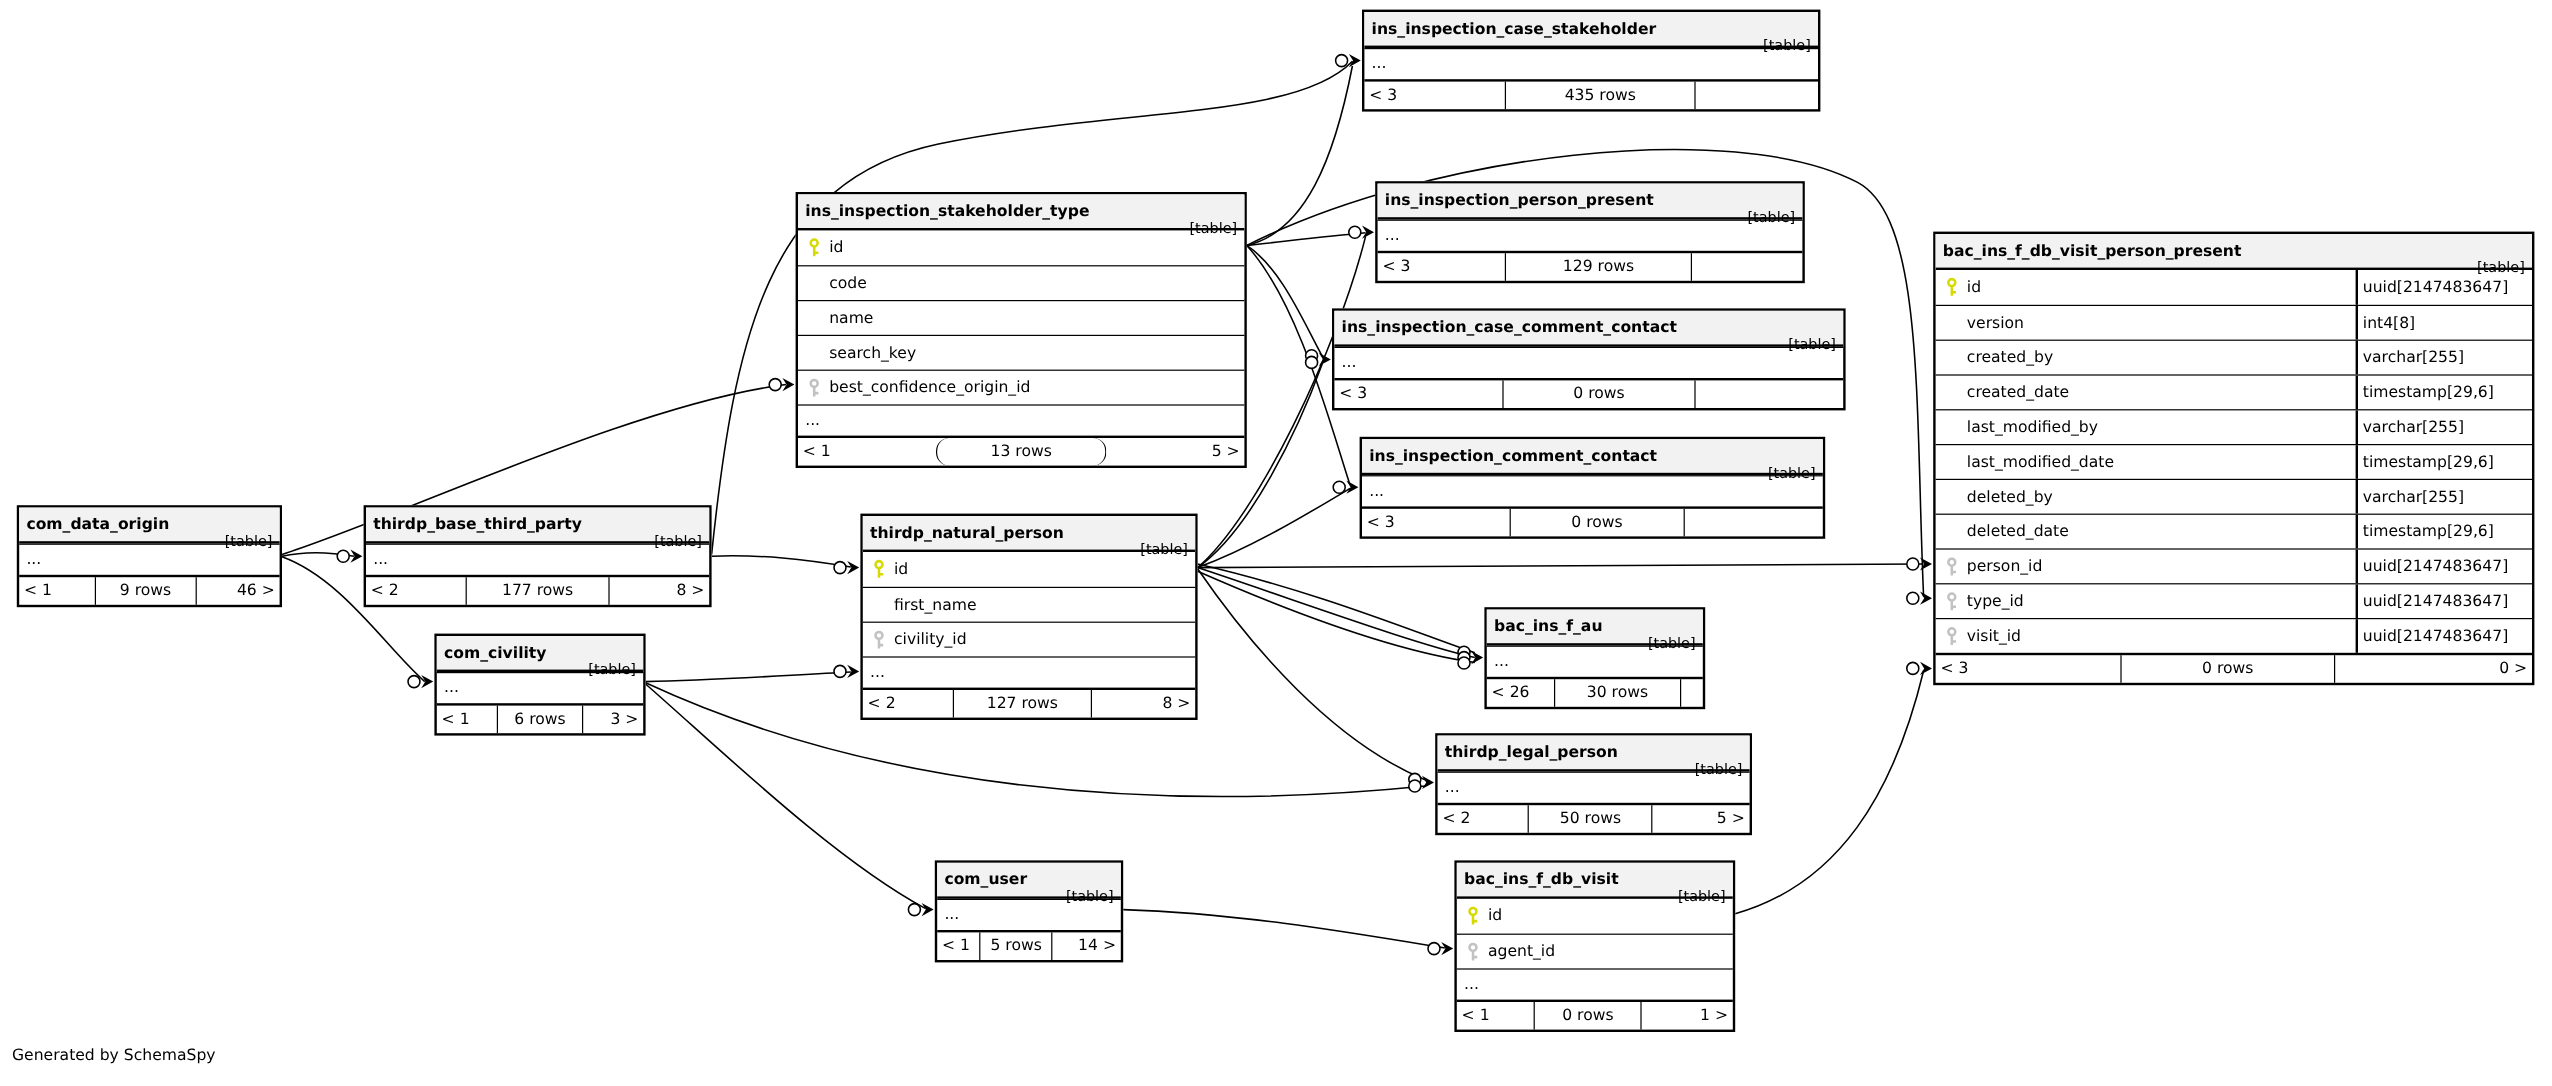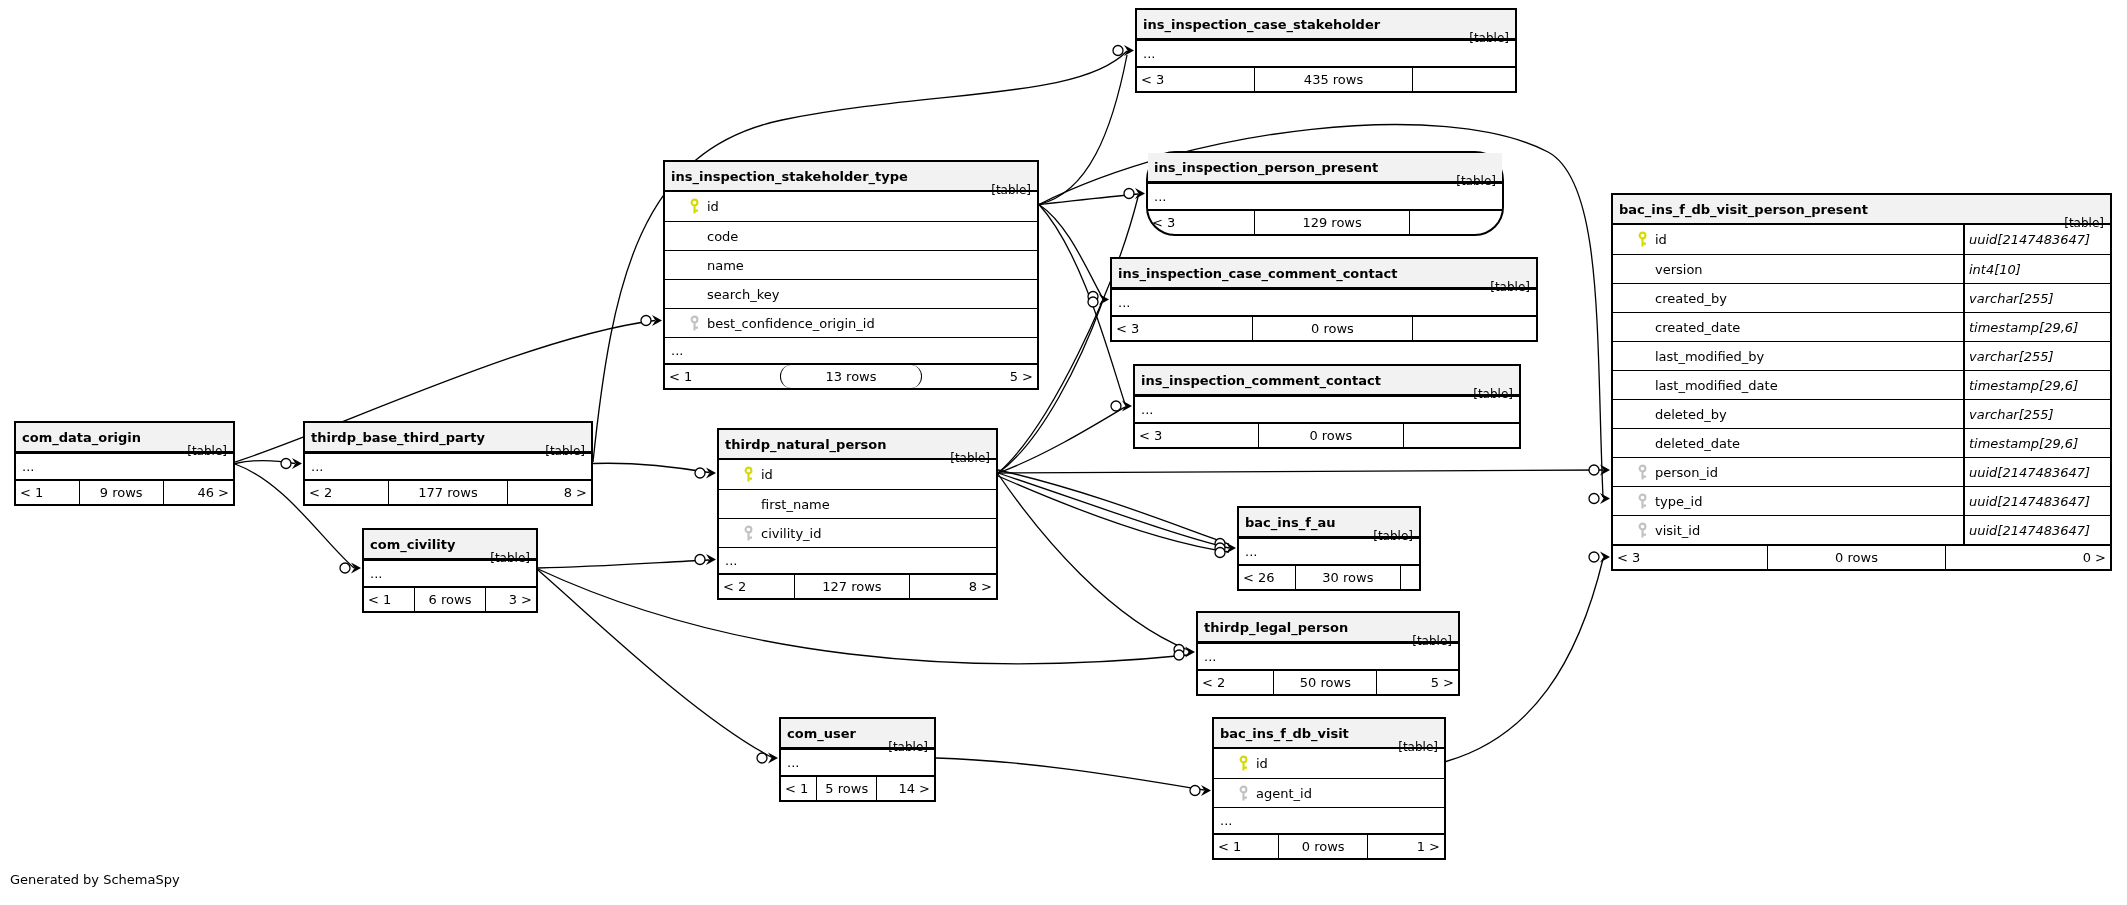--- a/index.html
+++ b/index.html
@@ -7,25 +7,25 @@
          font-family:"DejaVu Sans", sans-serif;}
   #edges{position:absolute;left:0;top:0;z-index:1;}
   .tbl{position:absolute;z-index:2;background:#ffffff;border:2px solid #000;box-sizing:border-box;
        font-size:13px;color:#000;}
   .hdr{display:flex;justify-content:space-between;align-items:center;background:#f2f2f2;
        border-bottom:2px solid #000;height:28px;padding:14px 6px;box-sizing:border-box;cursor:pointer;}
   .tname{font-weight:bold;white-space:nowrap;}
   .ttag{font-size:12px;white-space:nowrap;margin-left:10px;margin-top:28px;}
   .crow{display:flex;align-items:stretch;height:29px;box-sizing:border-box;}
   .crow + .crow{border-top:1px solid #000;}
-  .rowname{flex:1;display:flex;align-items:center;min-width:0;padding-left:16px;}
+  .rowname{flex:1;display:flex;align-items:center;min-width:0;}
   .keyic{flex:0 0 26px;display:flex;align-items:center;justify-content:center;}
   .cname{white-space:nowrap;}
   .ctype{display:flex;align-items:center;border-left:2px solid #000;padding:0 4px;
-         box-sizing:border-box;white-space:nowrap;font-style:italic;}
+         box-sizing:border-box;white-space:nowrap;}
   .dots{height:25px;border-top:1px solid #000;display:flex;align-items:center;padding-left:6px;}
   .ftr{display:flex;height:25px;border-top:2px solid #000;box-sizing:border-box;font-size:13px;}
   .ftr span{display:flex;align-items:center;box-sizing:border-box;padding:0 4px;white-space:nowrap;}
   .f-parents{justify-content:flex-start;}
   .f-rows{justify-content:center;border-left:1.5px solid #000;border-right:1.5px solid #000;}
   .f-children{justify-content:flex-end;}
   #caption{position:absolute;left:10px;top:872px;z-index:2;font-size:13px;color:#000;}
 </style>
 </head>
 <body>
@@ -108,21 +108,21 @@
         </div>
         <div class="dots">
           <span>...</span>
         </div>
         <div class="ftr">
           <span class="f-parents" style="width: 31%;">&lt; 3</span>
           <span class="f-rows" style="width: 42%;">435 rows</span>
           <span class="f-children" style="width: 27%;"></span>
         </div>
       </div>
-      <div class="tbl" style="left: 1146px; top: 151px; width: 358px; border-radius: 29px;">
+      <div class="tbl" style="left: 1146px; top: 151px; width: 358px;">
         <div class="hdr">
           <span class="tname">ins_inspection_person_present</span>
           <span class="ttag">[table]</span>
         </div>
         <div class="dots">
           <span>...</span>
         </div>
         <div class="ftr">
           <span class="f-parents" style="width: 30%;">&lt; 3</span>
           <span class="f-rows" style="width: 44%;">129 rows</span>
@@ -226,21 +226,21 @@
             </span>
             <span class="cname">id</span>
           </span>
           <span class="ctype" style="width: 147px;">uuid[2147483647]</span>
         </div>
         <div class="crow">
           <span class="rowname">
             <span class="keyic"></span>
             <span class="cname">version</span>
           </span>
-          <span class="ctype" style="width: 147px;">int4[10]</span>
+          <span class="ctype" style="width: 147px;">int4[8]</span>
         </div>
         <div class="crow">
           <span class="rowname">
             <span class="keyic"></span>
             <span class="cname">created_by</span>
           </span>
           <span class="ctype" style="width: 147px;">varchar[255]</span>
         </div>
         <div class="crow">
           <span class="rowname">

